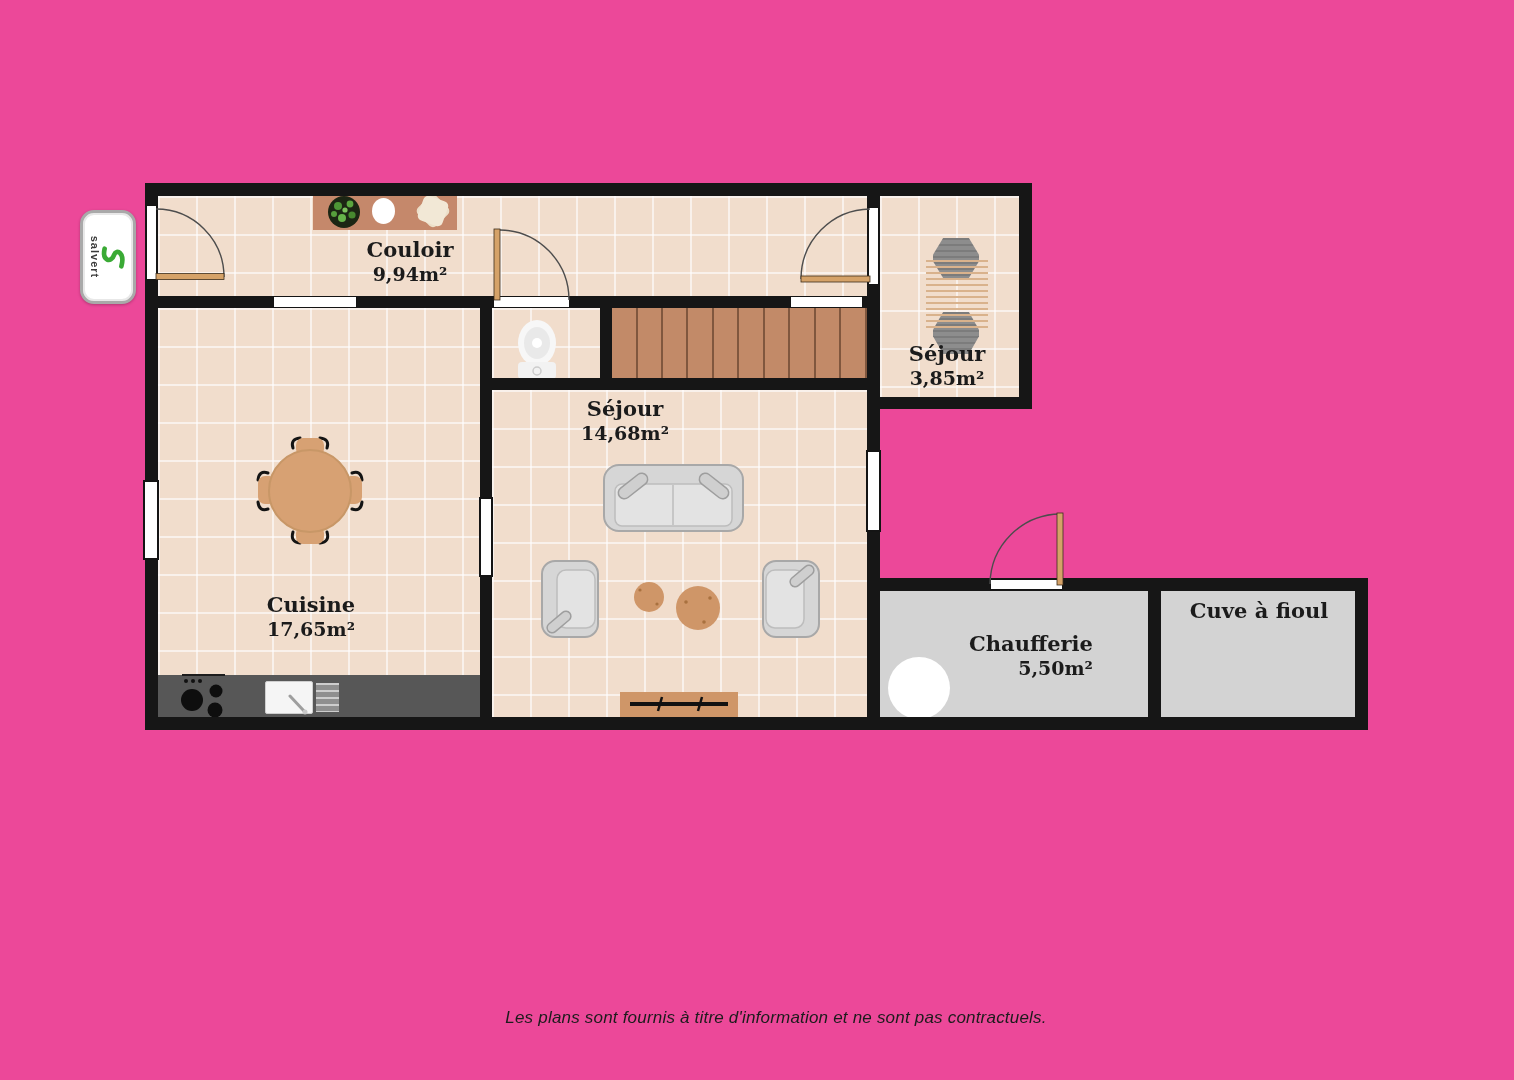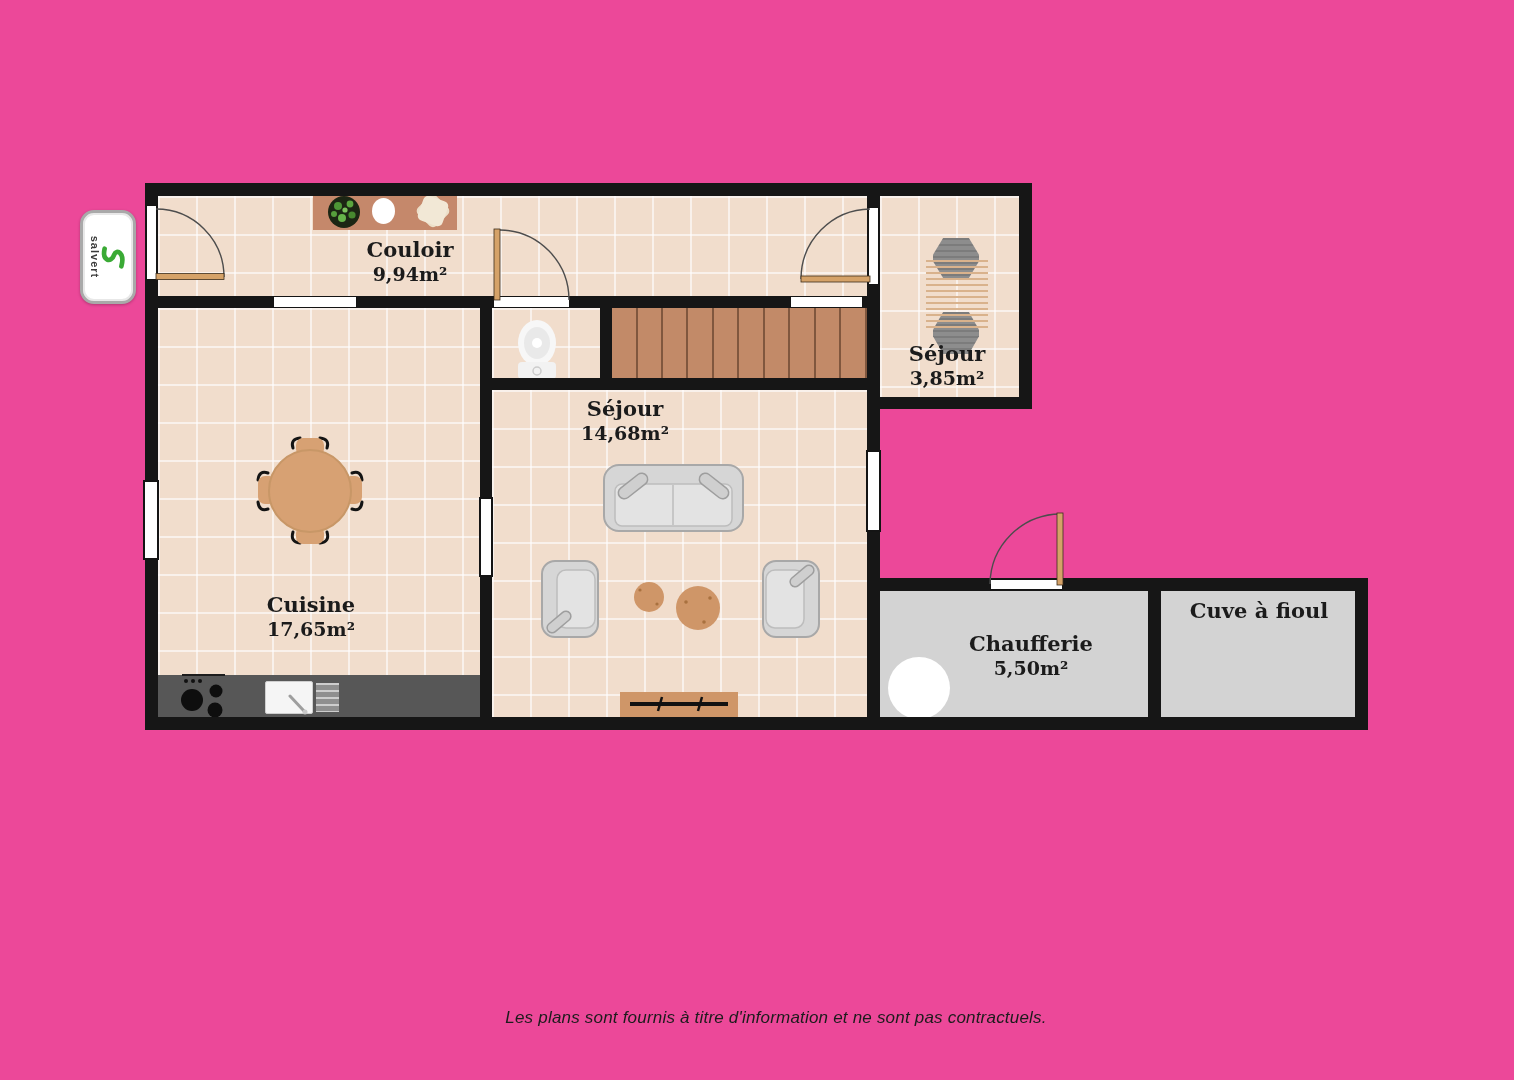--- a/index.html
+++ b/index.html
@@ -234,21 +234,21 @@
     <div class="ra">3,85m²</div>
   </div>
   <div class="room-label" style="left:311px;top:592px;">
     <div class="rn">Cuisine</div>
     <div class="ra">17,65m²</div>
   </div>
   <div class="room-label" style="left:625px;top:396px;">
     <div class="rn">Séjour</div>
     <div class="ra">14,68m²</div>
   </div>
-  <div class="room-label" style="left:1031px;top:631px;">
+  <div class="room-label" style="left:1031px;top:631px;text-align:right;">
     <div class="rn">Chaufferie</div>
     <div class="ra">5,50m²</div>
   </div>
   <div class="room-label" style="left:1259px;top:598px;">
     <div class="rn">Cuve à fioul</div>
   </div>
 
   <div class="disclaimer">Les plans sont fournis à titre d'information et ne sont pas contractuels.</div>
 
   <div class="logo">

